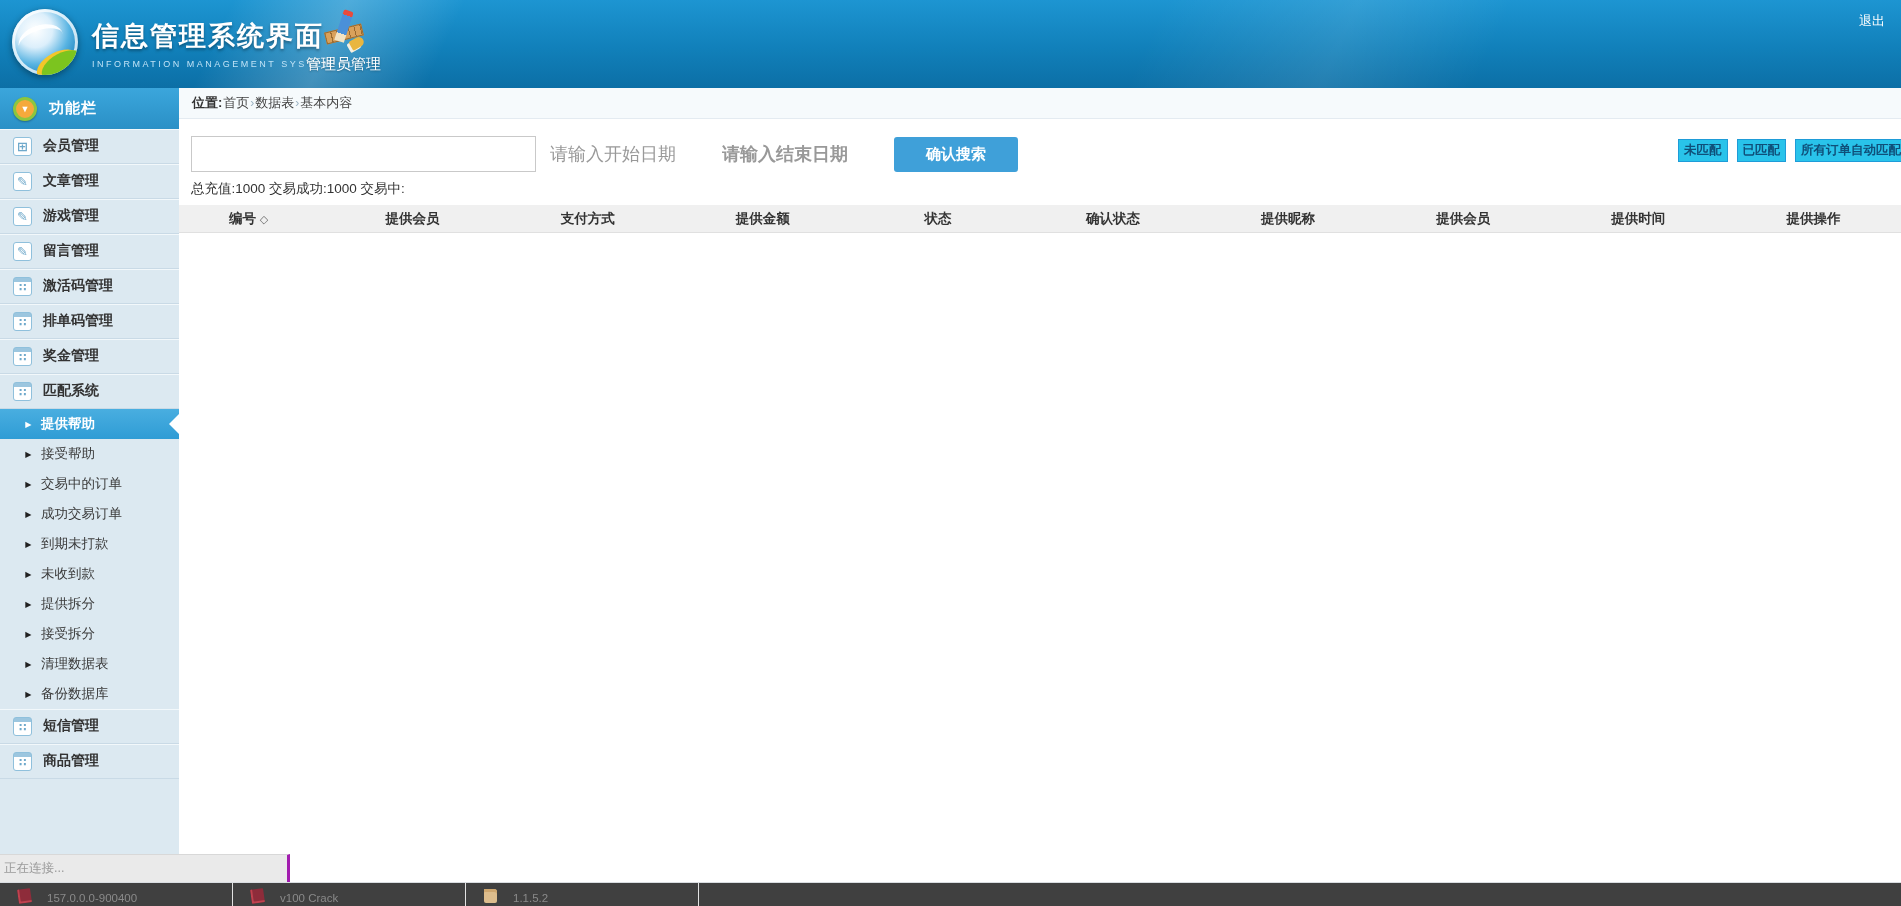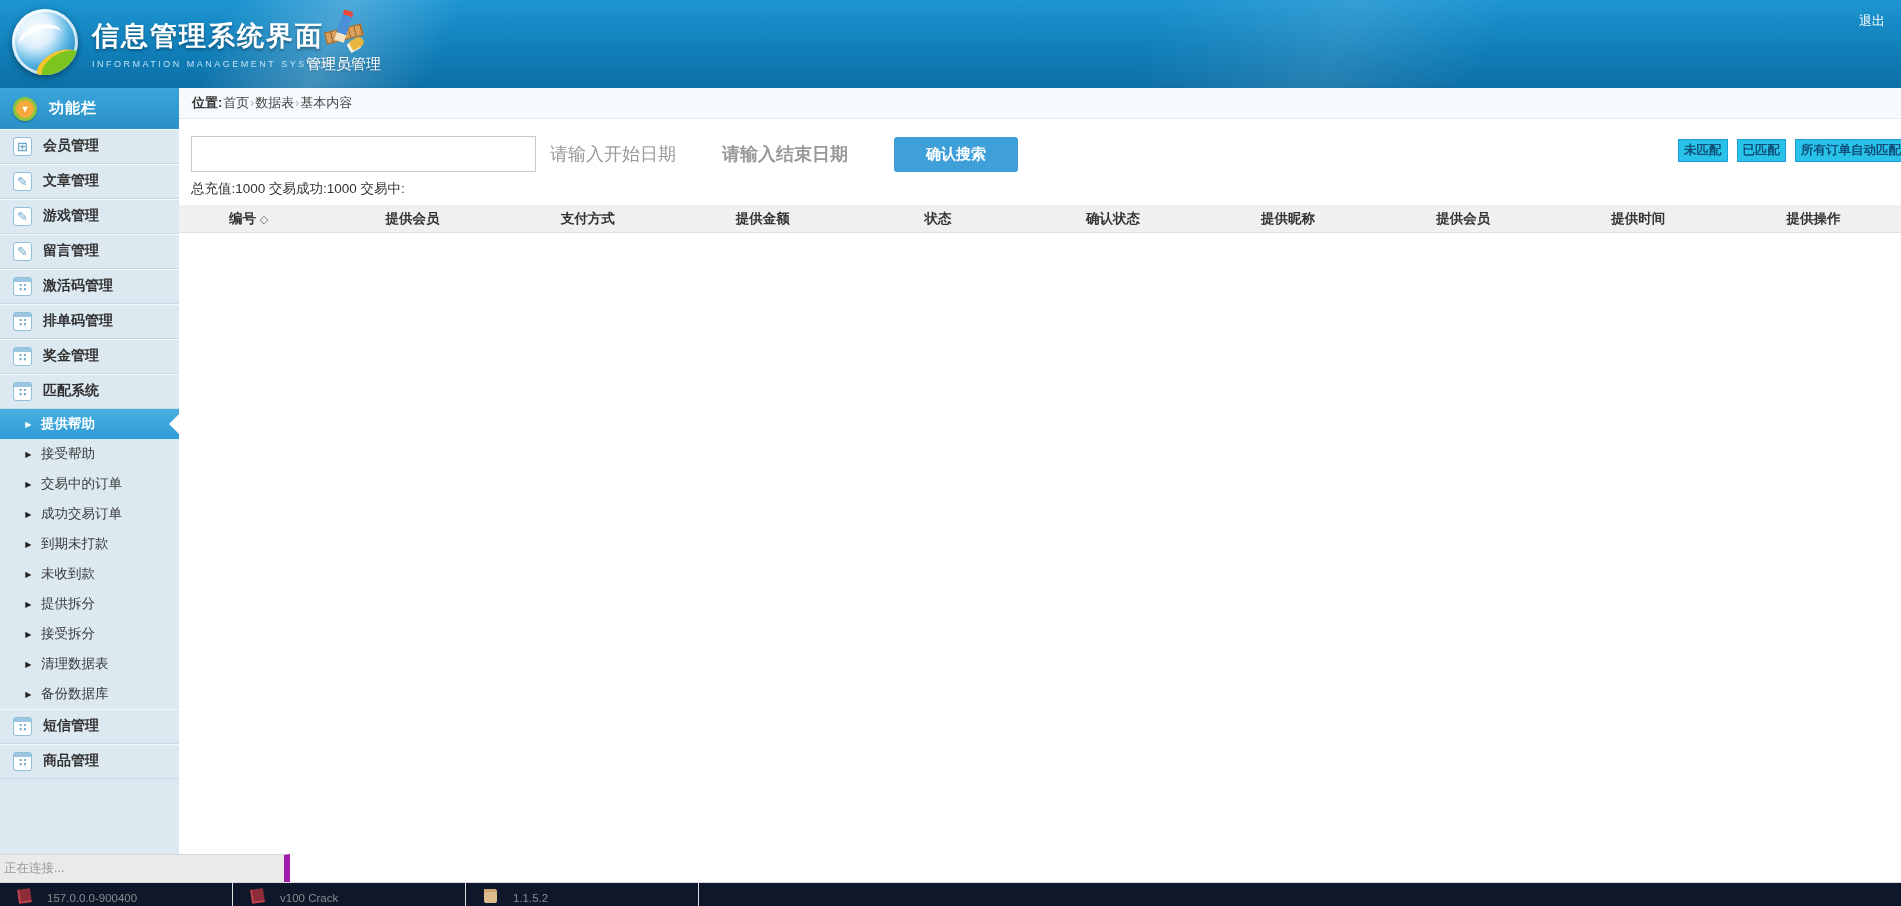--- a/index.html
+++ b/index.html
@@ -101,23 +101,23 @@
 
   .table-head { display:flex; align-items:center; height:28px; background:#f0f0f0;
     border-bottom:1px solid #e0e0e0; font-size:13.5px; font-weight:bold; color:#333;padding-left:36px; }
   .th { flex:1; text-align:center; white-space:nowrap; cursor:pointer; }
   .th-first { flex:0 0 110px; text-align:left; padding-left:14px; }
   .sort-glyph { font-size:11px; color:#666; font-weight:normal; }
   .table-body { flex:1; background:#fff; }
 
   
   .status-box { position:fixed; left:0; bottom:24px; width:290px; height:28px; background:#eaeaea;
-    border-top:1px solid #d8d8d8; border-right:6px solid #a21caf; color:#9a9a9a; font-size:12.5px;
+    border-top:1px solid #d8d8d8; border-right:3px solid #a21caf; color:#9a9a9a; font-size:12.5px;
     line-height:27px; padding-left:4px; }
-  .bottom-bar { position:fixed; left:0; bottom:0; width:1901px; height:24px; background:#0f172a;
+  .bottom-bar { position:fixed; left:0; bottom:0; width:1901px; height:24px; background:#404040;
     border-top:1px solid #d9dde1; display:flex; overflow:hidden; }
   .dl-item { flex:0 0 233px; border-right:1px solid #e2e2e2; display:flex; align-items:flex-start;
     gap:16px; padding:6px 8px 0 18px; overflow:hidden; }
   .dl-icon { width:13px; height:14px; flex-shrink:0; border-radius:1px; }
   .dl-icon.red { background:#8e2c3a; box-shadow:inset 2px -2px 0 #c0424f; transform:rotate(-8deg); }
   .dl-icon.folder { background:#ddbd8d; box-shadow:inset 0 3px 0 #cfa76f; border-radius:1px 3px 2px 2px; }
   .dl-label { font-size:11.5px; color:#8a8a8a; white-space:nowrap; padding-top:3px; }
 </style>
 </head>
 <body>

